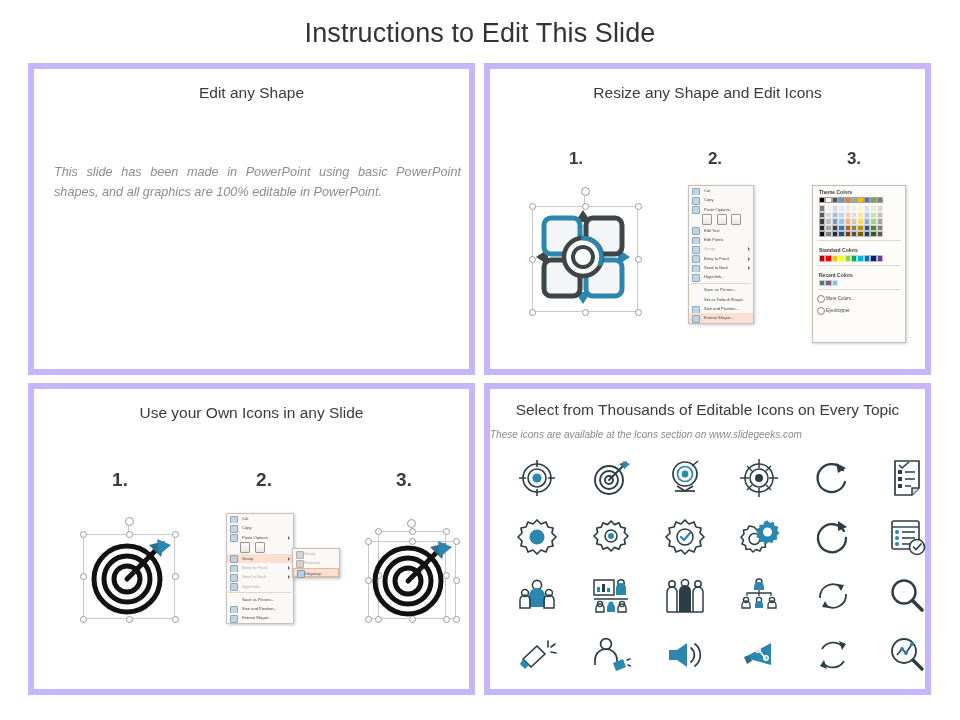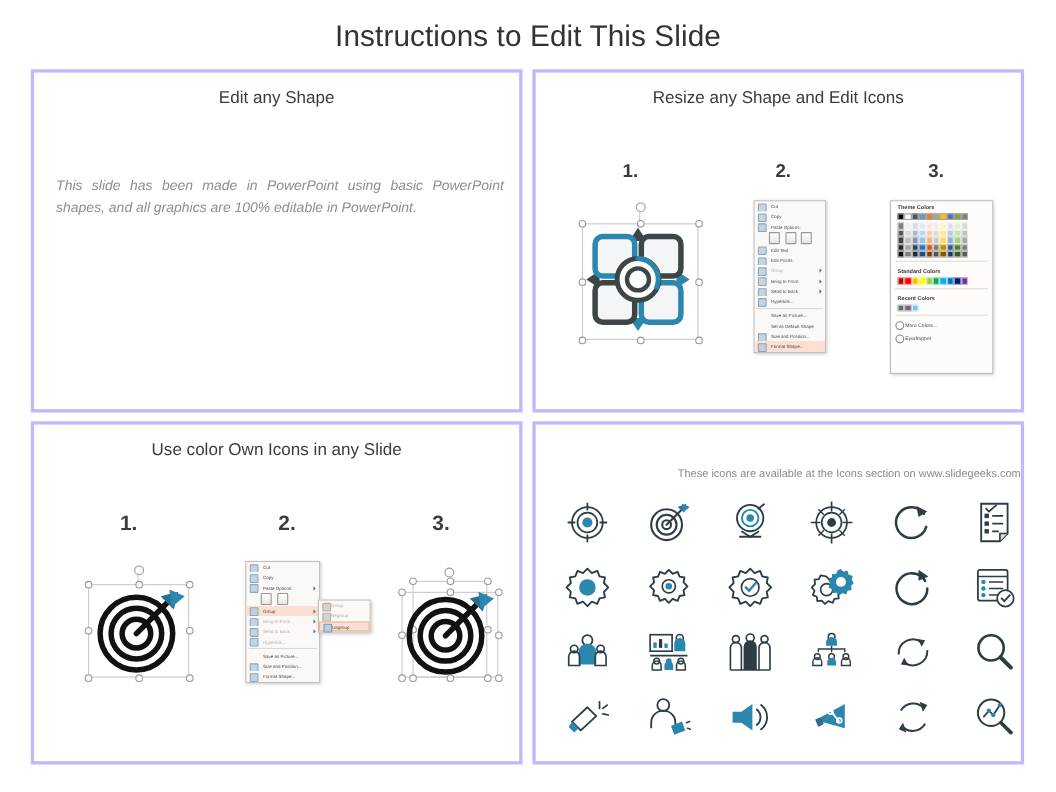--- a/index.html
+++ b/index.html
@@ -4,33 +4,33 @@
 <style>
   html,body{margin:0;padding:0;background:#ffffff;}
   body{width:960px;height:720px;overflow:hidden;font-family:"Liberation Sans",sans-serif;color:#404040;}
   .slide{position:relative;width:960px;height:720px;background:#fff;}
 
   .slide-title{
     position:absolute;left:0;top:18px;width:960px;text-align:center;
     font-size:27px;font-weight:400;color:#333;letter-spacing:.1px;
   }
 
-  .panel{position:absolute;border:3px solid #c4b5fd;background:#fff;box-sizing:border-box;}
+  .panel{position:absolute;border:6px solid #c4b5fd;background:#fff;box-sizing:border-box;}
   .p-tl{left:28px;top:63px;width:447px;height:312px;}
   .p-tr{left:484px;top:63px;width:447px;height:312px;}
   .p-bl{left:28px;top:383px;width:447px;height:312px;}
   .p-br{left:484px;top:383px;width:447px;height:312px;}
 
   .panel-title{
     position:absolute;left:0;top:15px;width:100%;text-align:center;
     font-size:15.5px;color:#3b3b3b;font-weight:400;
   }
   .panel-sub{
-    position:absolute;left:0;top:40px;width:100%;text-align:right;
-    font-size:10px;color:#8a8a8a;
+    position:absolute;left:0;top:40px;width:100%;text-align:left;
+    font-size:10px;color:#8a8a8a;font-style:italic;
   }
   .panel-title.big{font-size:15.5px;top:12px;}
 
   .body-text{
     position:absolute;left:20px;width:407px;
     font-size:12.7px;line-height:20px;color:#8d8d8d;font-style:italic;
     text-align:justify;
   }
   .bt1{top:93px;}
   .bt2{top:163px;}
@@ -208,21 +208,21 @@
       <div class="swgrid">
         <div class="swrow" id="rec-row"><span class="sw" style="background: rgb(79, 122, 106);"></span><span class="sw" style="background: rgb(123, 95, 123);"></span><span class="sw" style="background: rgb(127, 196, 232);"></span></div>
       </div>
       <div class="cp-sep"></div>
       <div class="cp-item"><span class="ci"></span><span>More Colors...</span></div>
       <div class="cp-item"><span class="ci"></span><span>Eyedropper</span></div>
     </div>
   </div>
 
   <div class="panel p-bl">
-    <div class="panel-title">Use color Own Icons in any Slide</div>
+    <div class="panel-title">Use your Own Icons in any Slide</div>
 
     <div class="numrow bl">
       <div class="num n1">1.</div>
       <div class="num n2">2.</div>
       <div class="num n3">3.</div>
     </div>
 
     <div style="position:absolute;left:35px;top:128px;width:120px;height:110px;">
       <div class="rot" style="left:56px;top:0;"></div>
       <div class="rotstem" style="left:59px;top:7px;height:10px;"></div>
@@ -297,20 +297,21 @@
           <circle cx="38" cy="40" r="13" fill="none" stroke="#111" stroke-width="5"></circle>
           <path d="M38,40 L66,12" stroke="#111" stroke-width="5" stroke-linecap="round" fill="none"></path>
           <path d="M60,6 L76,2 L72,18 Z" fill="#2b6f8c"></path>
           <path d="M68,0 L82,6 L70,16 Z" fill="#2b87ae"></path>
         </g>
       </svg>
     </div>
   </div>
 
   <div class="panel p-br">
+    <div class="panel-title big">Select from Thousands of Editable Icons on Every Topic</div>
     <div class="panel-sub">These icons are available  at the Icons section on www.slidegeeks.com</div>
 
     <div class="icongrid">
 
       <div class="icell" style="left:0;top:0;">
         <svg width="40" height="40" viewBox="0 0 40 40">
           <circle cx="20" cy="20" r="14" fill="none" stroke="#2c3e45" stroke-width="1.6"></circle>
           <circle cx="20" cy="20" r="9" fill="none" stroke="#2c3e45" stroke-width="1.6"></circle>
           <circle cx="20" cy="20" r="4.6" fill="#2b87ae"></circle>
           <path d="M20,2 V9 M20,31 V38 M2,20 H9 M31,20 H38" stroke="#2c3e45" stroke-width="1.6"></path>

